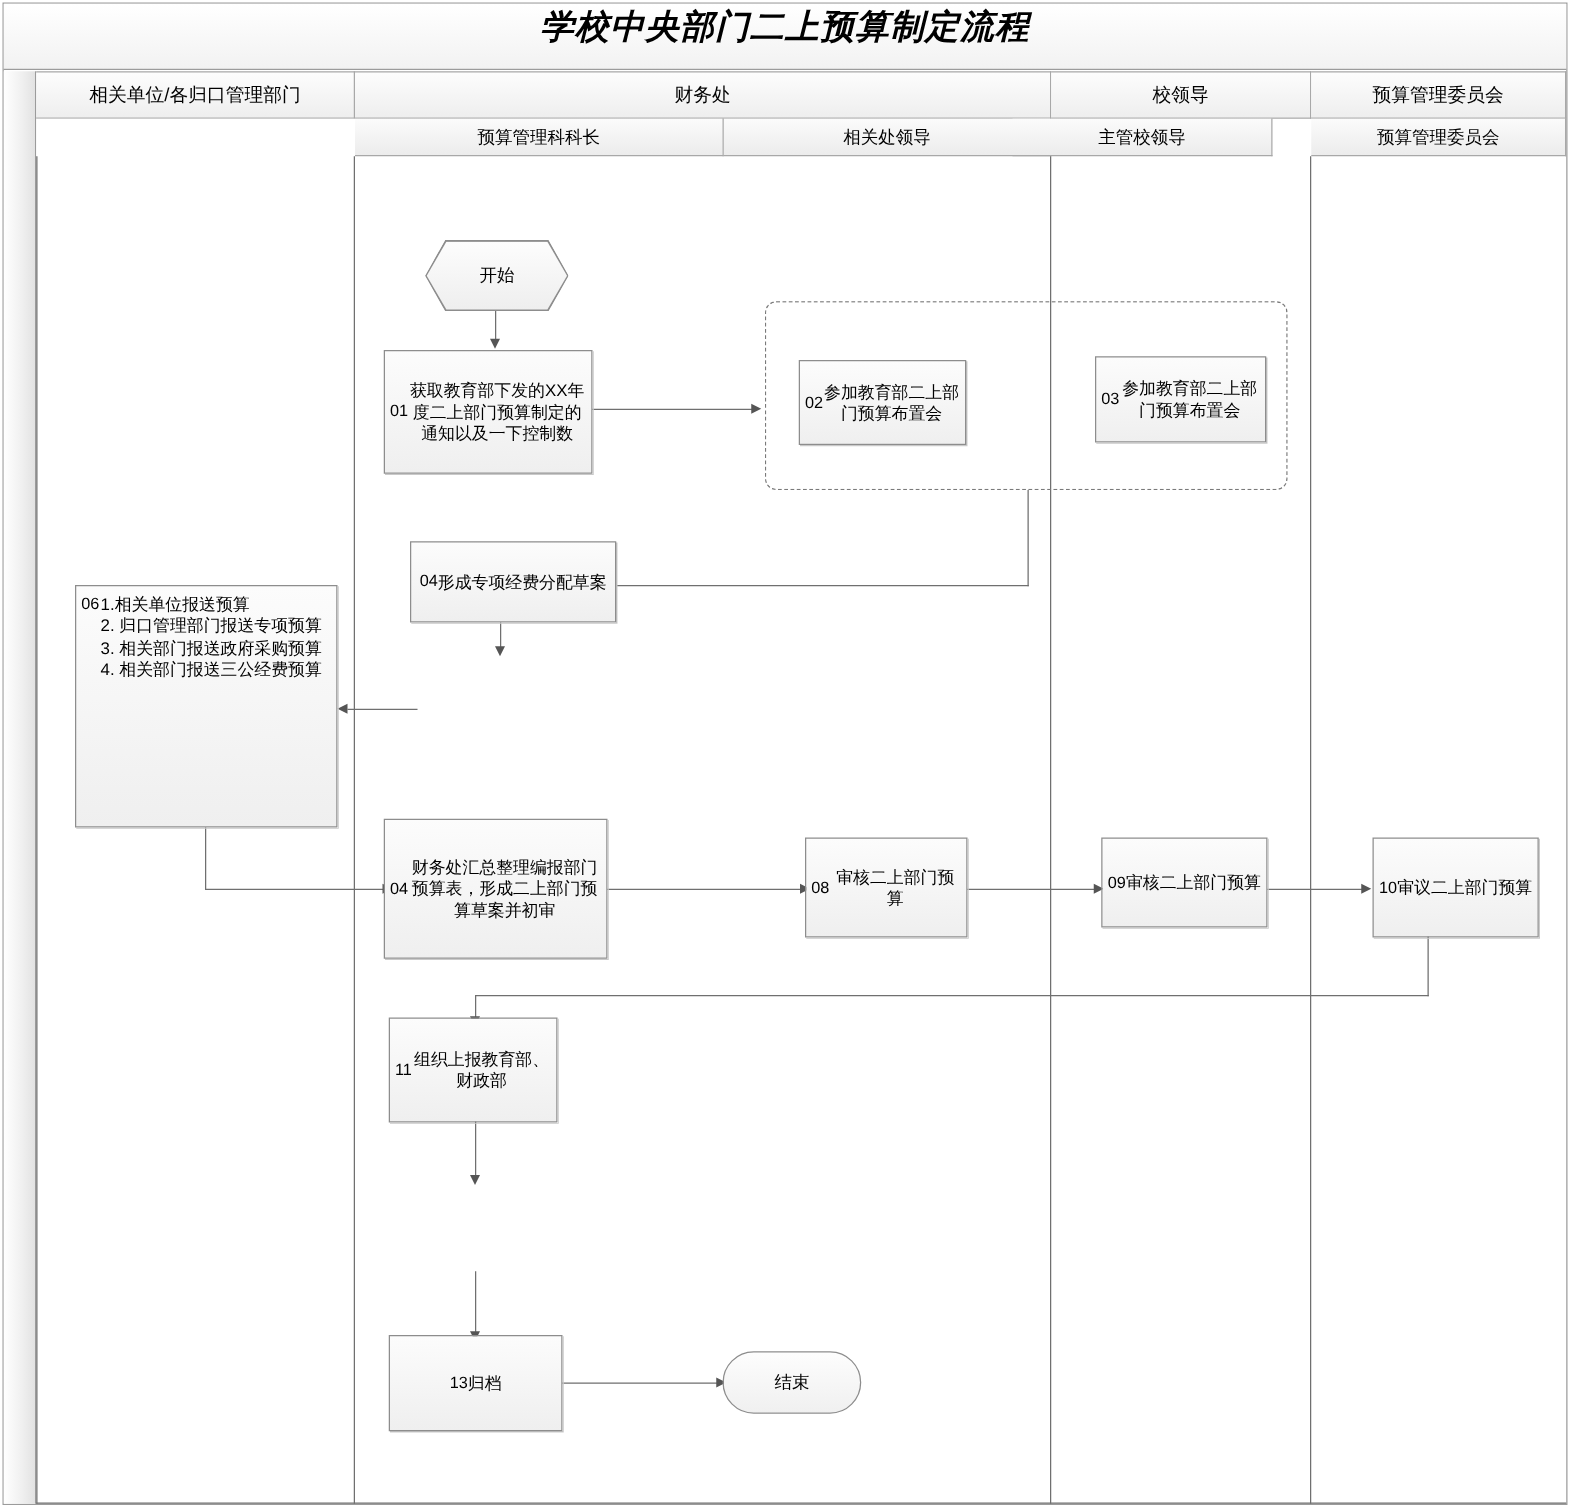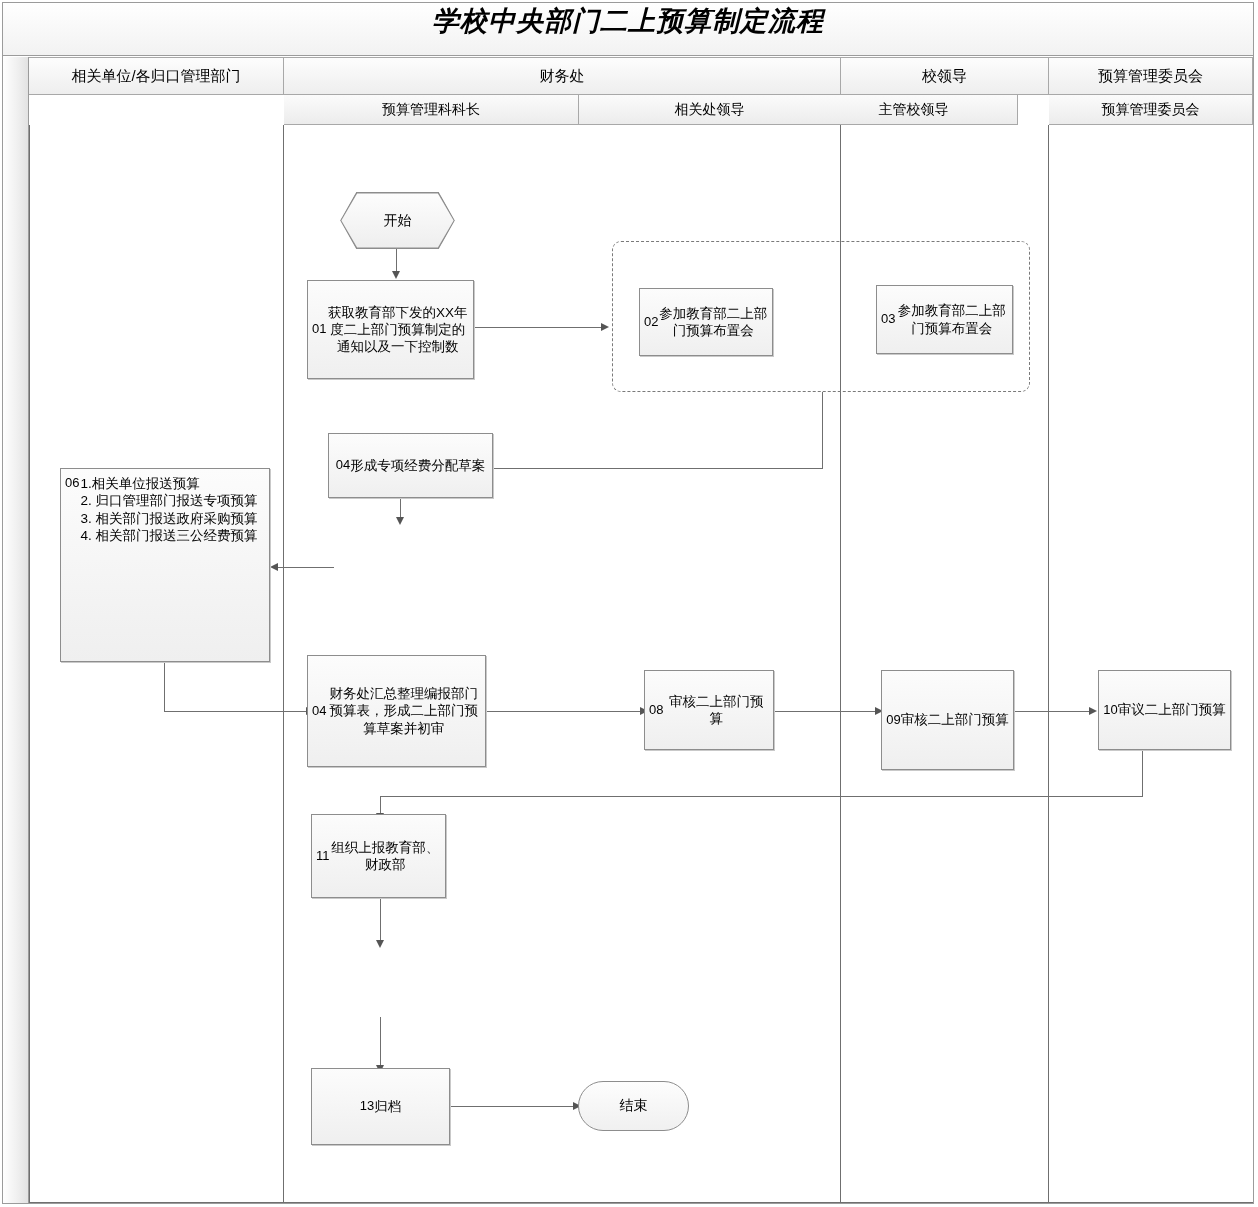--- a/index.html
+++ b/index.html
@@ -294,21 +294,21 @@
   <div class="node" style="left:307px; top:655px; width:179px; height:112px;">
     <span class="num">04</span>
     <span class="body">财务处汇总整理编报部门预算表，形成二上部门预算草案并初审</span>
   </div>
 
   <div class="node" style="left:644px; top:670px; width:130px; height:80px;">
     <span class="num">08</span>
     <span class="body">审核二上部门预算</span>
   </div>
 
-  <div class="node" style="left:881px; top:670px; width:133px; height:100px;">
+  <div class="node" style="left:881px; top:670px; width:133px; height:72px;">
     <span class="num">09</span>
     <span class="body">审核二上部门预算</span>
   </div>
 
   <div class="node" style="left:1098px; top:670px; width:133px; height:80px;">
     <span class="num">10</span>
     <span class="body">审议二上部门预算</span>
   </div>
 
   <div class="node" style="left:311px; top:814px; width:135px; height:84px;">

